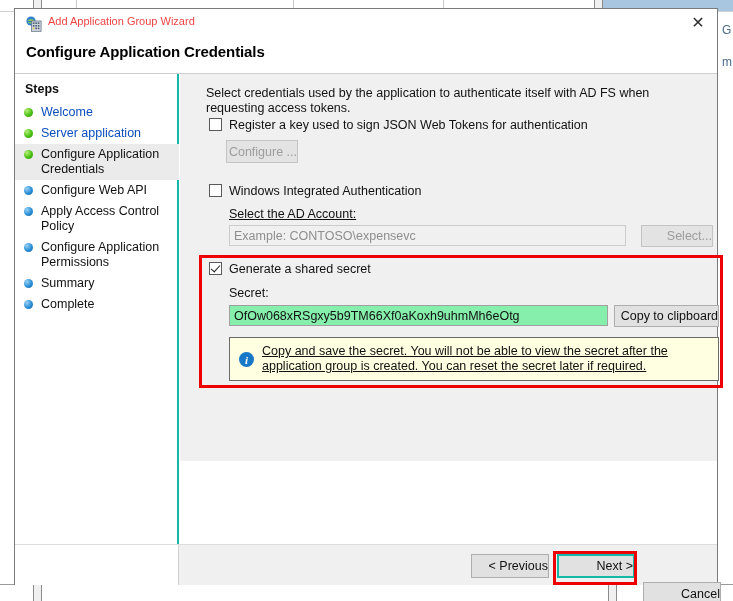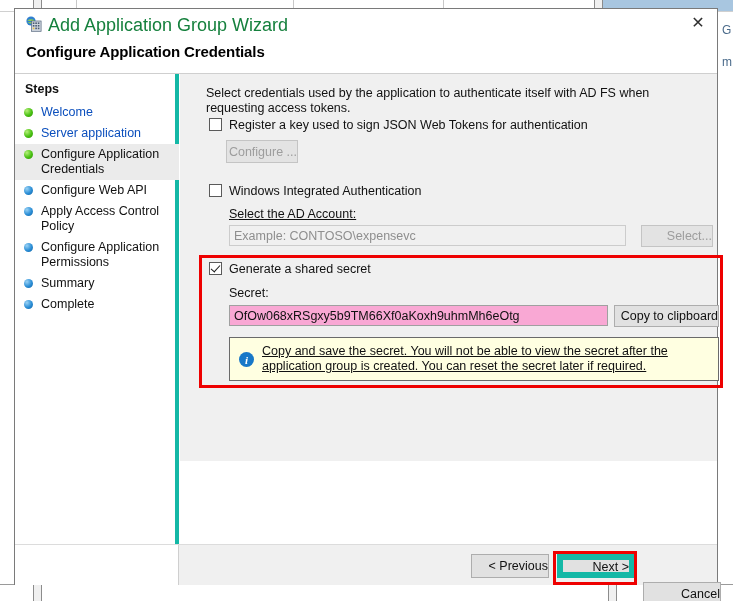--- a/index.html
+++ b/index.html
@@ -28,21 +28,21 @@
     position:absolute; left:14px; top:8px; width:704px; height:577px;
     background:#ffffff;
     border:1px solid #7a7a7a;
     box-sizing:border-box;
   }
 
   .titlebar { position:relative; height:30px; background:#ffffff; }
   .title-icon { position:absolute; left:11px; top:7px; width:16px; height:16px; }
   .title-text {
     position:absolute; left:33px; top:6px;
-    font-size:18px; color:#15803d; white-space:nowrap;
+    font-size:11px; color:#ef4444; white-space:nowrap;
   }
   .close-btn {
     position:absolute; right:4px; top:2px; width:30px; height:24px;
     display:flex; align-items:center; justify-content:center;
     color:#303030; font-size:16px; line-height:1; cursor:default;
     background:transparent; border:none;
   }
 
   .header-band {
     position:relative; height:34px; background:#ffffff;
@@ -52,21 +52,21 @@
     position:absolute; left:11px; top:4px;
     font-size:15px; font-weight:bold; color:#000000;
     letter-spacing:-0.1px;
   }
 
   .body-area { position:relative; height:511px; background:#ffffff; }
 
   
   .sidebar {
     position:absolute; left:0; top:0; width:164px; height:511px;
-    background:#ffffff; border-right:4px solid #14b8a6;
+    background:#ffffff; border-right:2px solid #14b8a6;
     box-sizing:border-box;
   }
   .steps-head {
     position:absolute; left:10px; top:8px;
     font-size:12.5px; font-weight:bold; color:#111111;
   }
   .steps-list { position:absolute; left:0; top:28px; width:164px; }
   .step {
     position:relative; padding:3px 6px 3px 26px;
     font-size:12.5px; line-height:15px; color:#111111;
@@ -105,21 +105,21 @@
 
   .btn {
     font-family:"Liberation Sans", sans-serif; font-size:12.5px;
     background:#e1e1e1; border:1px solid #adadad; color:#111111;
     box-sizing:border-box; text-align:right; cursor:default; padding:0;
   }
   .btn.disabled { color:#9d9d9d; background:#e3e3e3; border-color:#c4c4c4; }
 
   .txtinput {
     font-family:"Liberation Sans", sans-serif; font-size:12.5px;
-    background:#f9a8d4; border:1px solid #a0a0a0; color:#111111;
+    background:#86efac; border:1px solid #a0a0a0; color:#111111;
     box-sizing:border-box; padding:2px 4px; outline:none;
   }
   .txtinput.disabled { background:#f0f0f0; border-color:#cccccc; color:#8e8e8e; }
   .txtinput::placeholder { color:#8e8e8e; }
 
   
   .info-box {
     position:absolute; background:#ffffe1; border:1px solid #6a6a6a;
     box-sizing:border-box;
   }
@@ -138,21 +138,21 @@
   
   .annot { position:absolute; border:3px solid #ee0000; box-sizing:border-box; pointer-events:none; }
 
   
   .footer {
     position:absolute; left:0; bottom:0; width:702px; height:41px;
     background:#f0f0f0; border-top:1px solid #dcdcdc; box-sizing:border-box;
   }
   .footer-left-white { position:absolute; left:0; top:0; width:164px; height:40px; background:#ffffff; border-right:1px solid #cfcfcf; box-sizing:border-box;}
   .nav-btn { position:absolute; top:9px; height:24px; width:78px; }
-  .nav-btn.focused { border:6px solid #14b8a6; }
+  .nav-btn.focused { border:2px solid #14b8a6; }
 </style>
 </head>
 <body>
 
 <div id="root">
 
   <div class="bg-canvas">
     <div class="bg-topbar-blue"></div>
     <div class="bg-hline-top"></div>
     <div class="bg-vdiv" style="left:76px;"></div>

